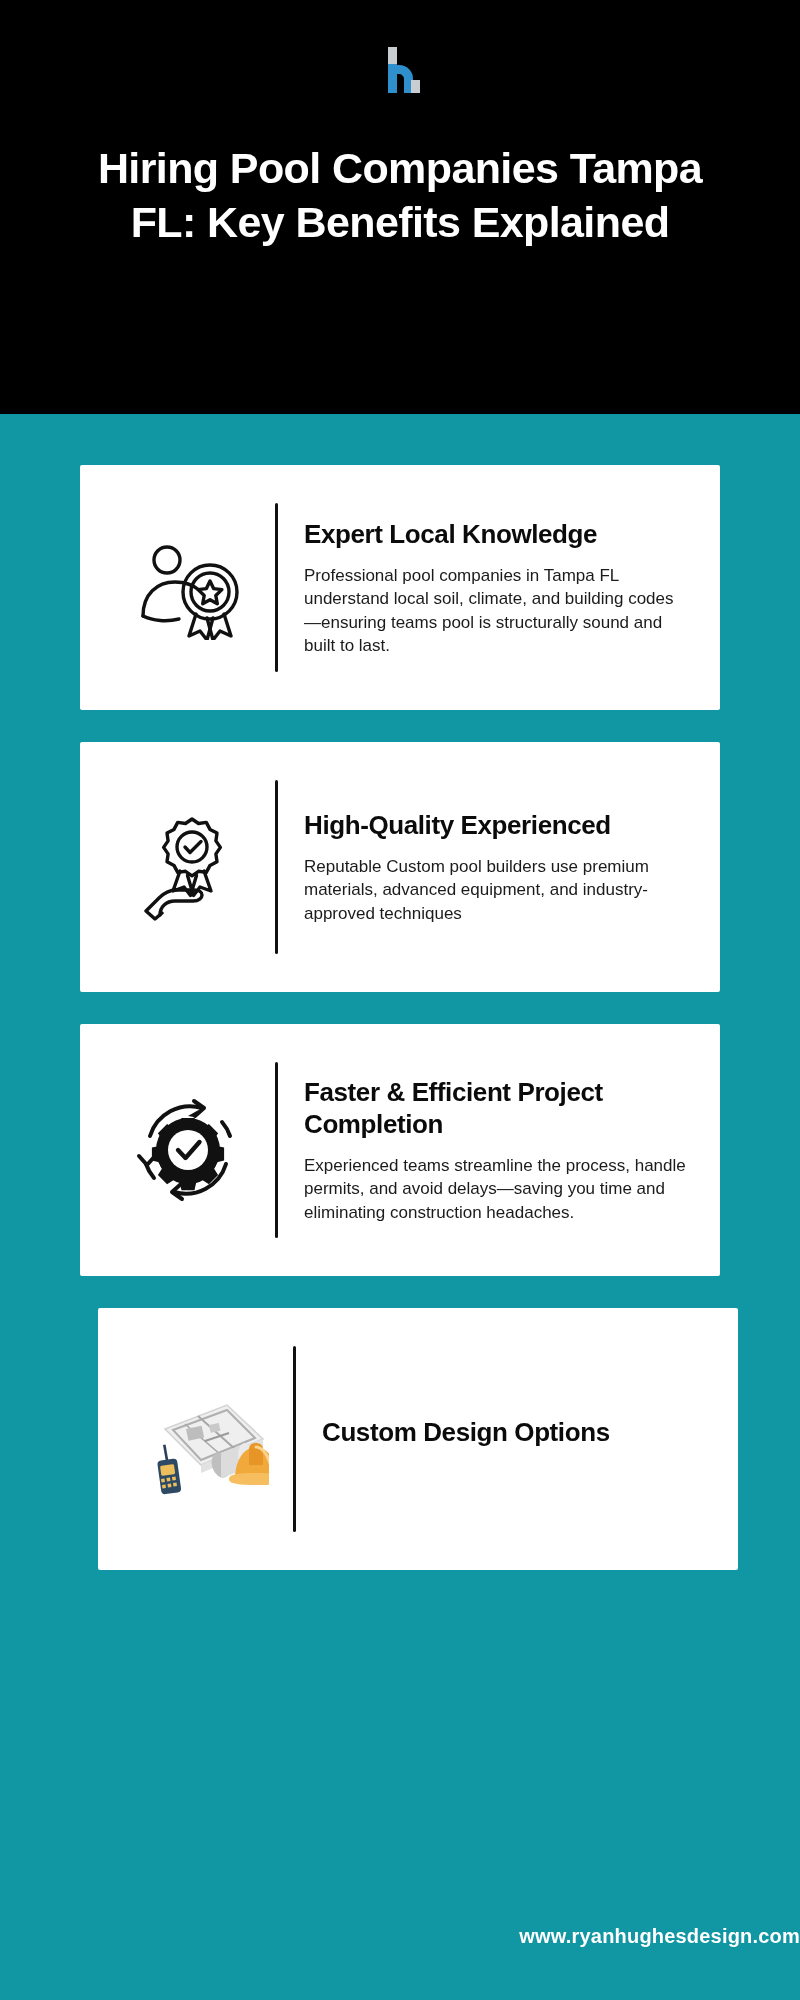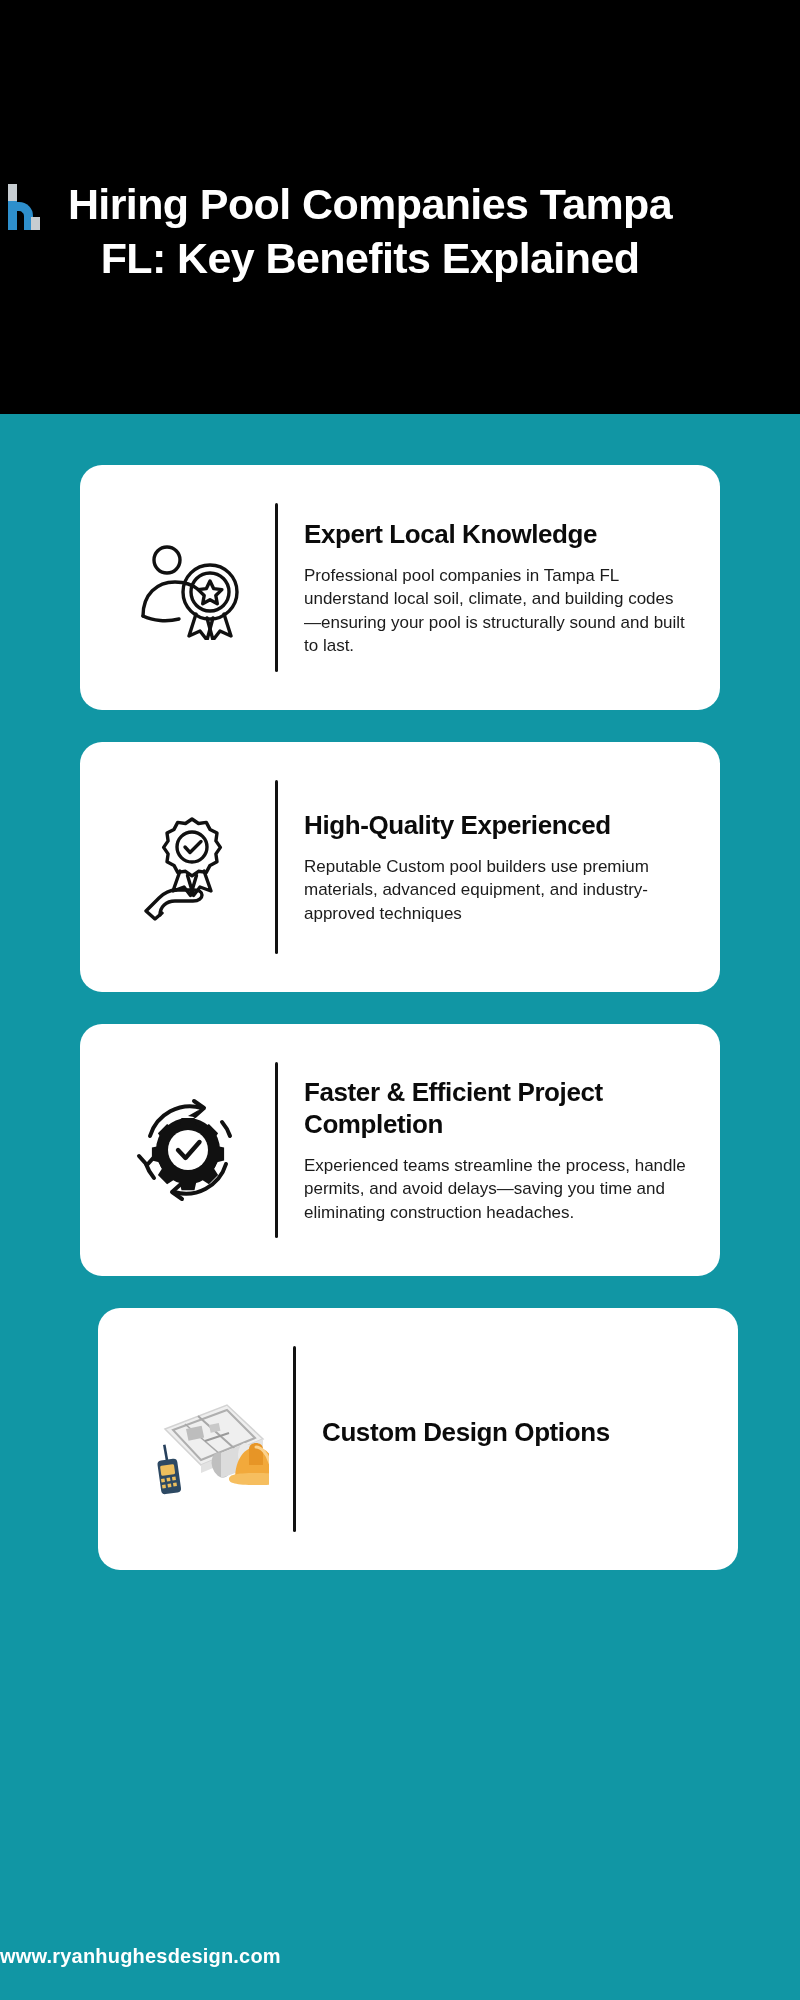--- a/index.html
+++ b/index.html
@@ -24,21 +24,21 @@
     flex-direction: column;
   }
 
   
   .header {
     background: #000000;
     width: 100%;
     height: 414px;
     flex: 0 0 414px;
     display: flex;
-    flex-direction: row;
+    flex-direction: column;
     align-items: center;
     padding-top: 47px;
   }
 
   .logo {
     width: 40px;
     height: 46px;
     position: relative;
     margin-bottom: 48px;
   }
@@ -96,21 +96,21 @@
     display: flex;
     flex-direction: column;
     align-items: center;
     padding-top: 51px;
     gap: 32px;
   }
 
   .card {
     width: 640px;
     background: #FFFFFF;
-    border-radius: 22px;
+    border-radius: 2px;
     display: flex;
     align-items: center;
     padding: 24px 28px 24px 20px;
     position: relative;
   }
 
   .card-1 { min-height: 245px; }
   .card-2 { min-height: 250px; }
   .card-3 { min-height: 252px; }
   .card-4 { min-height: 262px; margin-left: 36px; }
@@ -149,23 +149,23 @@
     font-size: 17px;
     line-height: 23.5px;
     color: #1B1B1B;
     font-weight: 400;
   }
 
   
   .footer {
     flex: 0 0 auto;
     width: 100%;
-    text-align: left;
+    text-align: right;
     padding-top: 42px;
-    padding-bottom: 32px;
+    padding-bottom: 52px;
   }
   .footer-url {
     color: #FFFFFF;
     font-size: 20px;
     font-weight: 800;
     letter-spacing: 0.2px;
   }
 
   svg.ico { display: block; }
 </style>
@@ -199,21 +199,21 @@
             <circle cx="81" cy="56" r="19"></circle>
             <path d="M81 45 l3.6 7.6 8.3 1 -6.1 5.9 1.5 8.3 -7.3-4 -7.3 4 1.5-8.3 -6.1-5.9 8.3-1 z"></path>
             <path d="M67 78 l-7 22 11-5 7 9 6-22"></path>
             <path d="M95 78 l7 22 -11-5 -7 9 -6-22"></path>
           </g>
         </svg>
       </div>
       <div class="divider"></div>
       <div class="text-col">
         <div class="card-title">Expert Local Knowledge</div>
-        <div class="card-body">Professional pool companies in Tampa FL understand local soil, climate, and building codes—ensuring your pool is structurally sound and built to last.</div>
+        <div class="card-body">Professional pool companies in Tampa FL understand local soil, climate, and building codes—ensuring teams pool is structurally sound and built to last.</div>
       </div>
     </div>
 
     <div class="card card-2">
       <div class="icon-col">
         <svg class="ico" width="116" height="108" viewBox="0 0 116 108">
           <g fill="none" stroke="#111" stroke-width="3.4" stroke-linecap="round" stroke-linejoin="round">
             <path d="M62 6 l6.5 4.5 7.8-1.1 3.7 7 7 3.7 -1.1 7.8 4.5 6.5 -4.5 6.5 1.1 7.8 -7 3.7 -3.7 7 -7.8-1.1 -6.5 4.5 -6.5-4.5 -7.8 1.1 -3.7-7 -7-3.7 1.1-7.8 -4.5-6.5 4.5-6.5 -1.1-7.8 7-3.7 3.7-7 7.8 1.1 z"></path>
             <circle cx="62" cy="34" r="15"></circle>
             <path d="M55 34 l5 5.5 11-11"></path>

